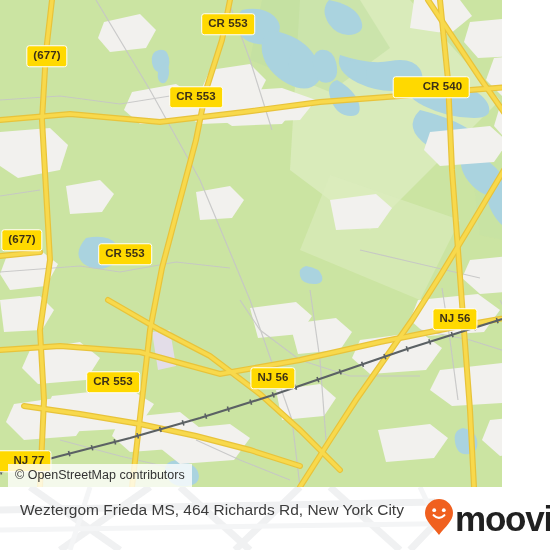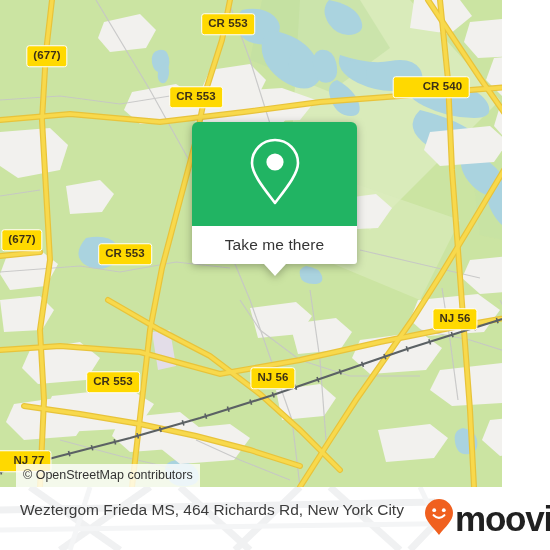--- a/index.html
+++ b/index.html
@@ -54,21 +54,21 @@
     padding: 3.5px 6px 4.5px 6px;
     white-space: nowrap;
     letter-spacing: 0.1px;
     box-sizing: border-box;
     transform: translate(-50%, -50%);
   }
 
   
   .attribution {
     position: absolute;
-    left: 16px;
+    left: 8px;
     bottom: 0;
     background: rgba(255, 255, 255, 0.78);
     color: #333333;
     font-family: "Liberation Sans", sans-serif;
     font-size: 12.5px;
     line-height: 1;
     padding: 5px 7px 6px 7px;
     white-space: nowrap;
   }
 
@@ -308,34 +308,20 @@
       <div class="shield" style="left:22px;top:240px;">(677)</div>
       <div class="shield" style="left:125px;top:254px;">CR 553</div>
       <div class="shield" style="left:455px;top:319px;">NJ 56</div>
       <div class="shield" style="left:113px;top:382px;">CR 553</div>
       <div class="shield" style="left:273px;top:378px;">NJ 56</div>
       <div class="shield" style="left:24px;top:461px;padding-left:16px;">NJ 77</div>
     </div>
 
     <div class="attribution">© OpenStreetMap contributors</div>
 
-    <div class="poi-card">
-      <div class="poi-card-top">
-        <span class="poi-pin-icon">
-          <svg width="58" height="72" viewBox="0 0 58 72" xmlns="http://www.w3.org/2000/svg">
-            <path d="M29 4 C16.3 4 6 14.3 6 27 C6 38 18 52.5 29 67 C40 52.5 52 38 52 27 C52 14.3 41.7 4 29 4 Z" fill="none" stroke="#ffffff" stroke-width="2.6" stroke-linejoin="round"></path>
-            <circle cx="29" cy="26" r="8.6" fill="#ffffff"></circle>
-          </svg>
-        </span>
-      </div>
-      <div class="poi-card-bottom">
-        <span class="poi-card-label">Take me there</span>
-        <span class="poi-tail"></span>
-      </div>
-    </div>
   </div>
 
   <div class="footer">
     <svg class="footer-watermark" width="550" height="550" viewBox="0 0 550 550" xmlns="http://www.w3.org/2000/svg">
       <g stroke="#f0f1f2" stroke-width="7" fill="none">
         <path d="M30,487 L120,550"></path>
         <path d="M150,487 L60,550"></path>
         <path d="M180,487 L250,550"></path>
         <path d="M300,487 L235,550"></path>
         <path d="M330,487 L400,550"></path>

